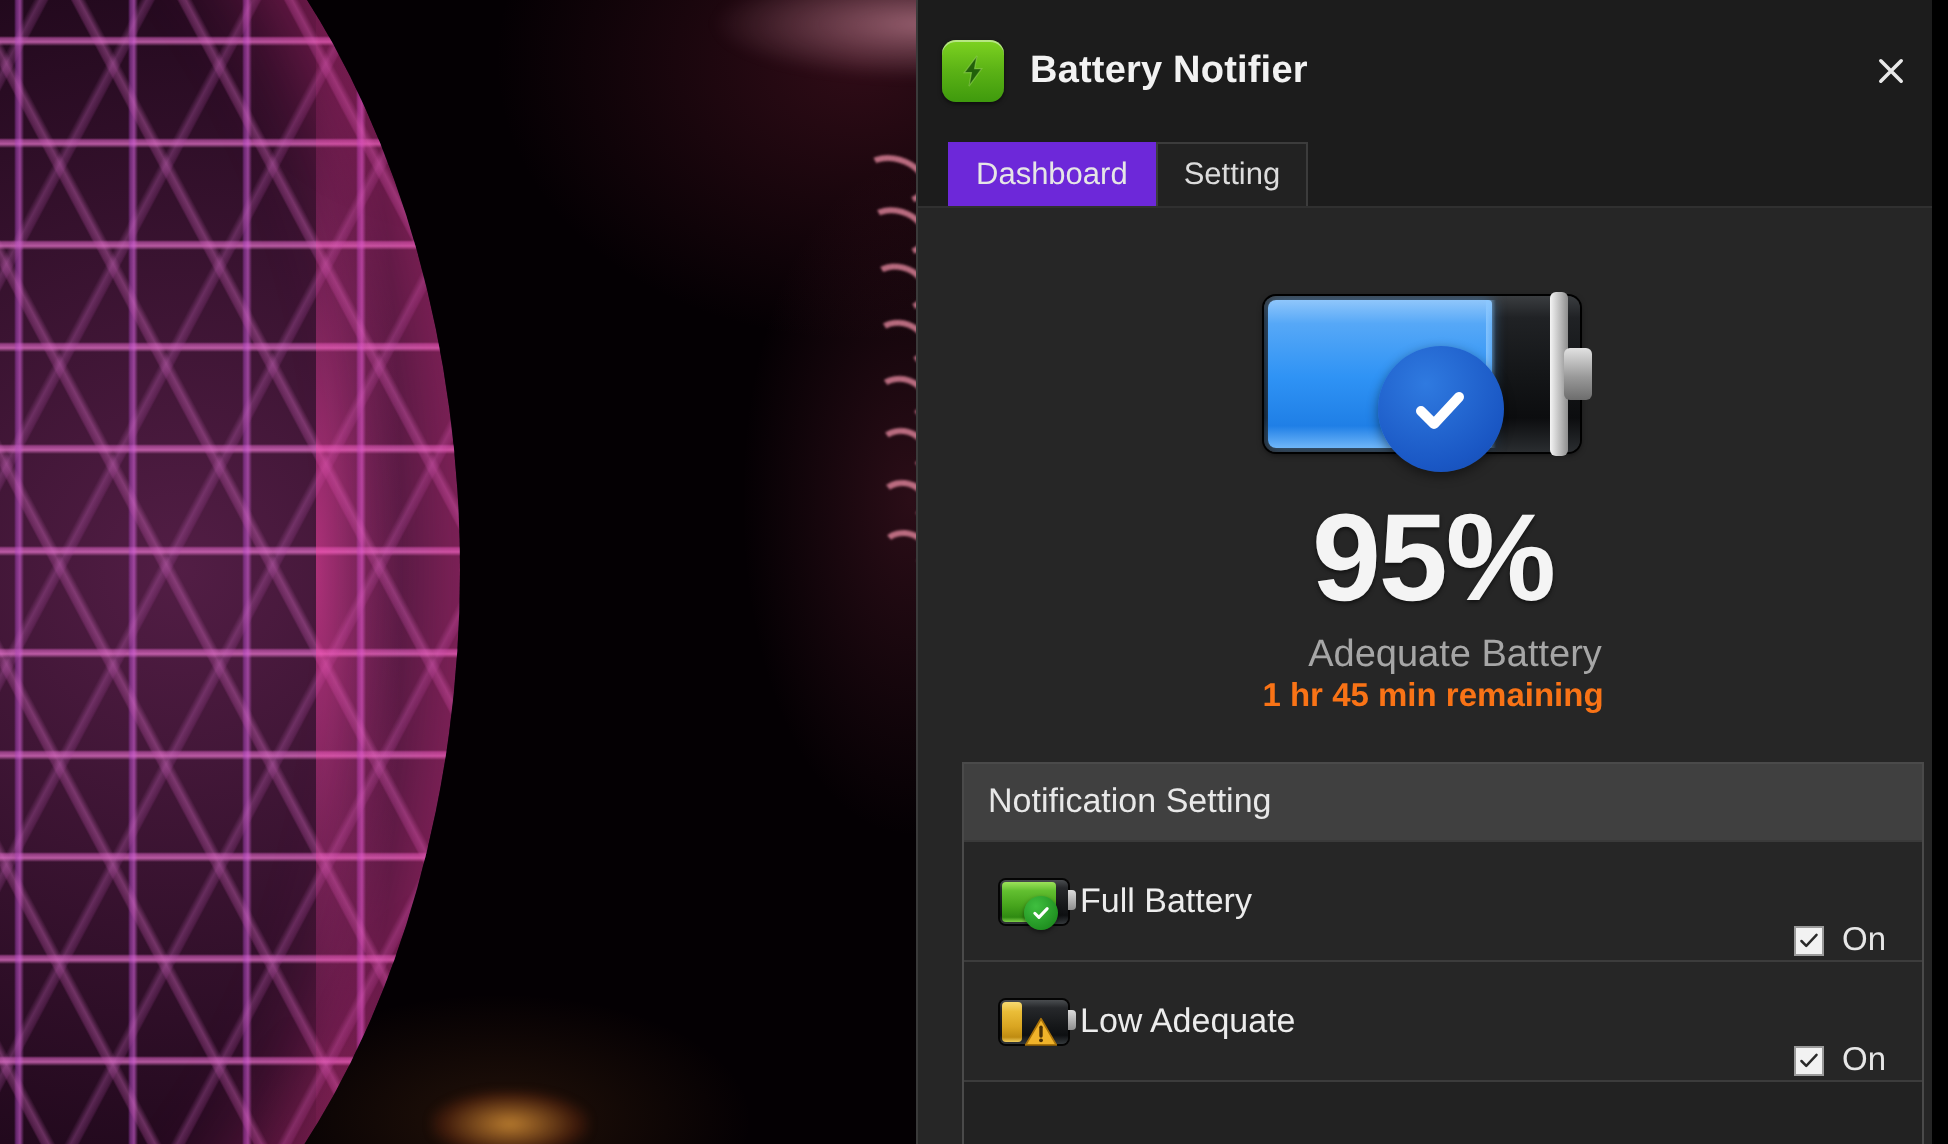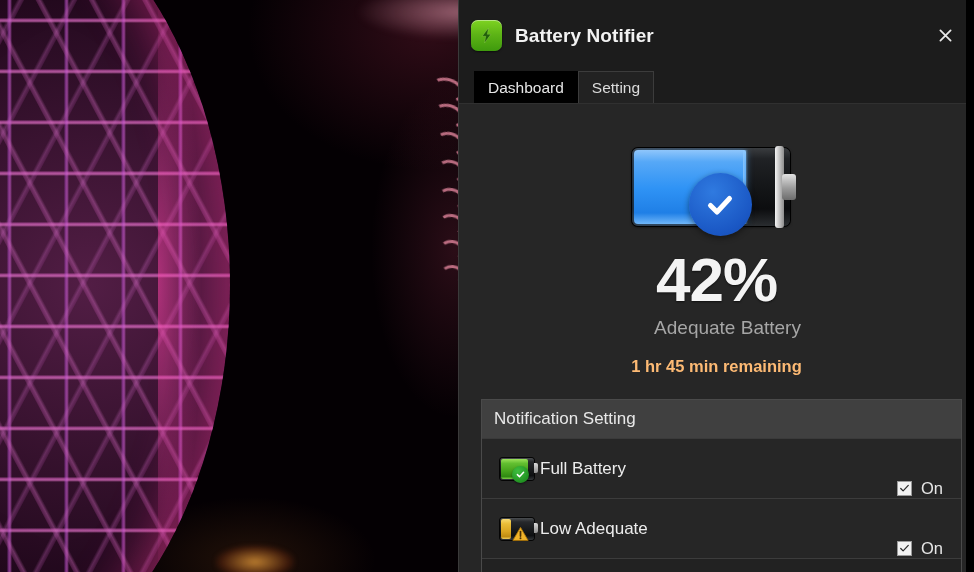--- a/index.html
+++ b/index.html
@@ -183,21 +183,21 @@
     flex: none;
     border-bottom: 1px solid #303030;
   }
   .tab {
     display: flex;
     align-items: center;
     padding: 0 13px;
     font-size: 15.5px;
     color: #e6e6e6;
     cursor: pointer;
-    background: #000000;
+    background: #6d28d9;
     border: 1px solid transparent;
     border-bottom: none;
     white-space: nowrap;
   }
   .tab.inactive {
     color: #dcdcdc;
     border-color: #3c3c3c;
     background: #222222;
   }
 
@@ -282,24 +282,23 @@
     letter-spacing: -1px;
     text-shadow: 0 1px 2px rgba(0,0,0,0.6);
   }
   #battery-status {
     color: #a6a6a6;
     font-size: 19px;
     margin-top: 6px;
     margin-left: 22px;
   }
   #battery-remaining {
-    color: #fdba74;
+    color: #f97316;
     font-size: 16.5px;
     font-weight: bold;
-    margin-top: 18px;
   }
 
   
   #notification-panel {
     margin: 23px 12px 0 22px;
     border: 1px solid #4a4a4a;
     border-bottom: none;
     background: #222222;
     flex: 1;
     display: flex;
@@ -460,21 +459,21 @@
           </div>
           <div id="battery-cap-plate"></div>
           <div id="battery-terminal"></div>
           <div id="battery-check">
             <svg width="36" height="36" viewBox="0 0 36 36" aria-hidden="true">
               <path d="M8.5 18.5 L15 25 L27.5 11.5" stroke="#ffffff" stroke-width="5" stroke-linecap="round" stroke-linejoin="round" fill="none"></path>
             </svg>
           </div>
         </div>
 
-        <div id="battery-percent">42%</div>
+        <div id="battery-percent">95%</div>
         <div id="battery-status">Adequate Battery</div>
         <div id="battery-remaining">1 hr 45 min remaining</div>
       </div>
 
       <div id="notification-panel">
         <div id="notification-header">Notification Setting</div>
 
         <div id="notification-list">
 
           <div class="notif-row">

